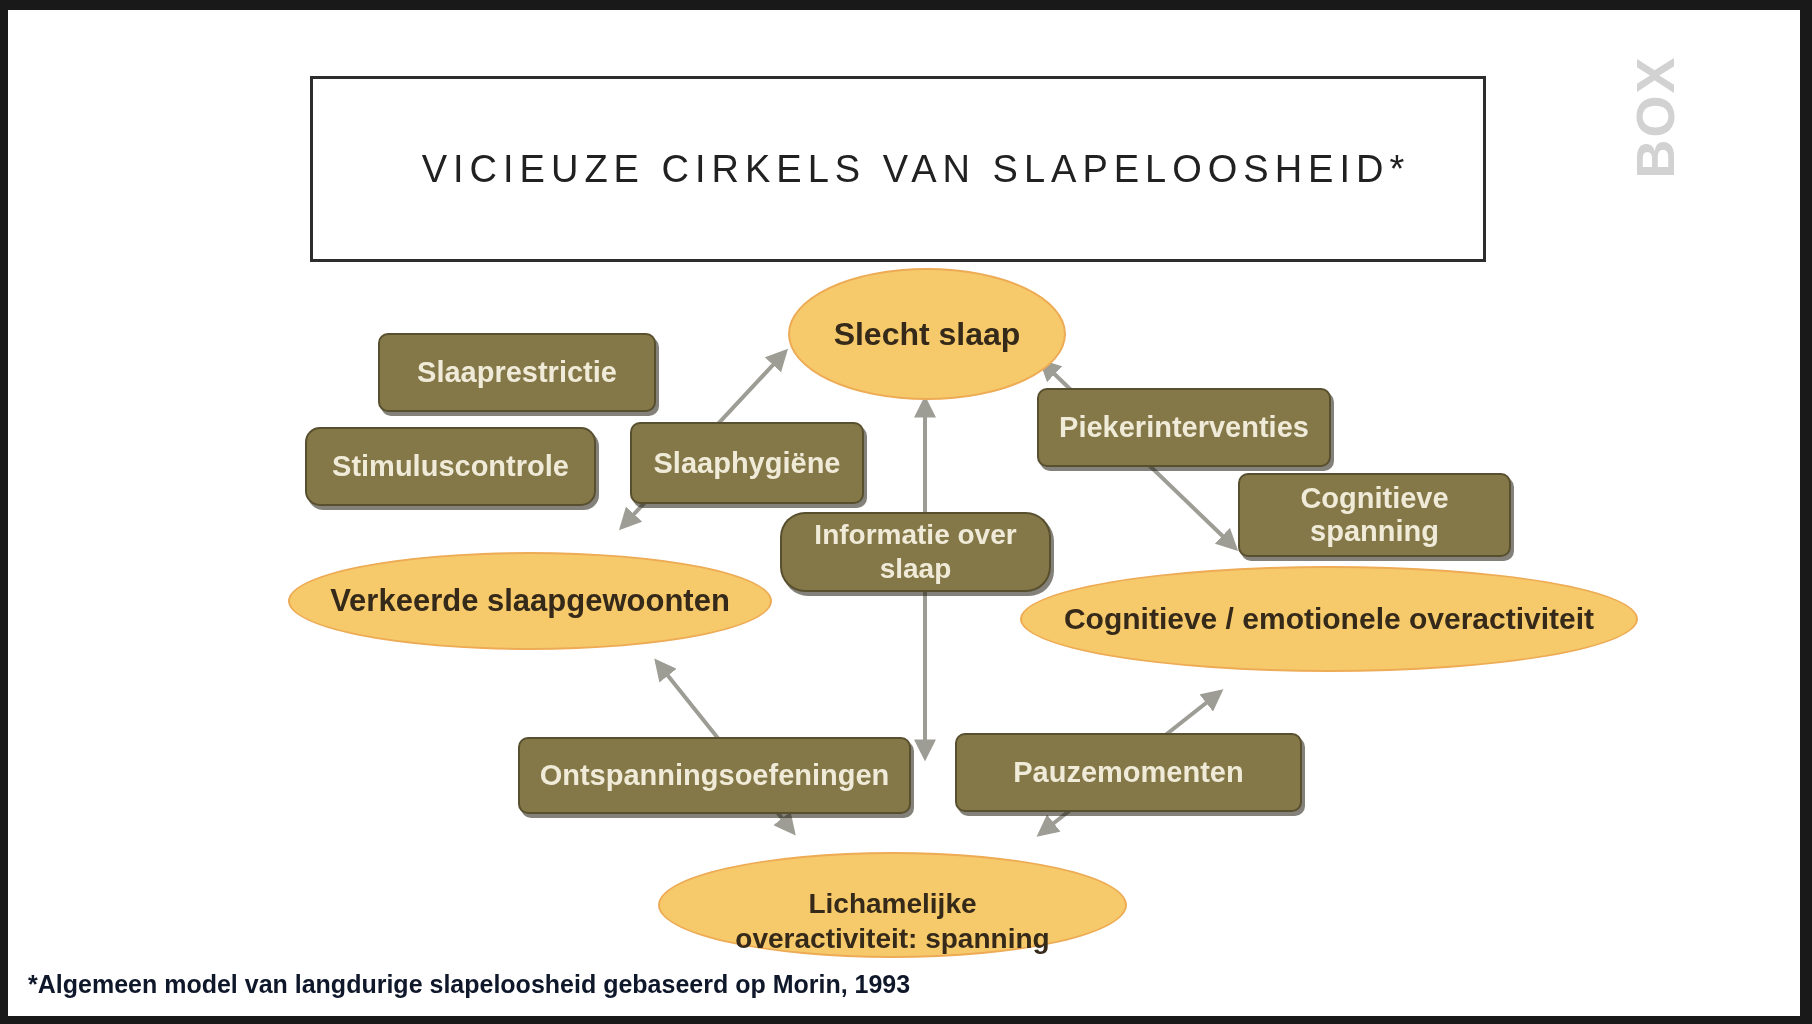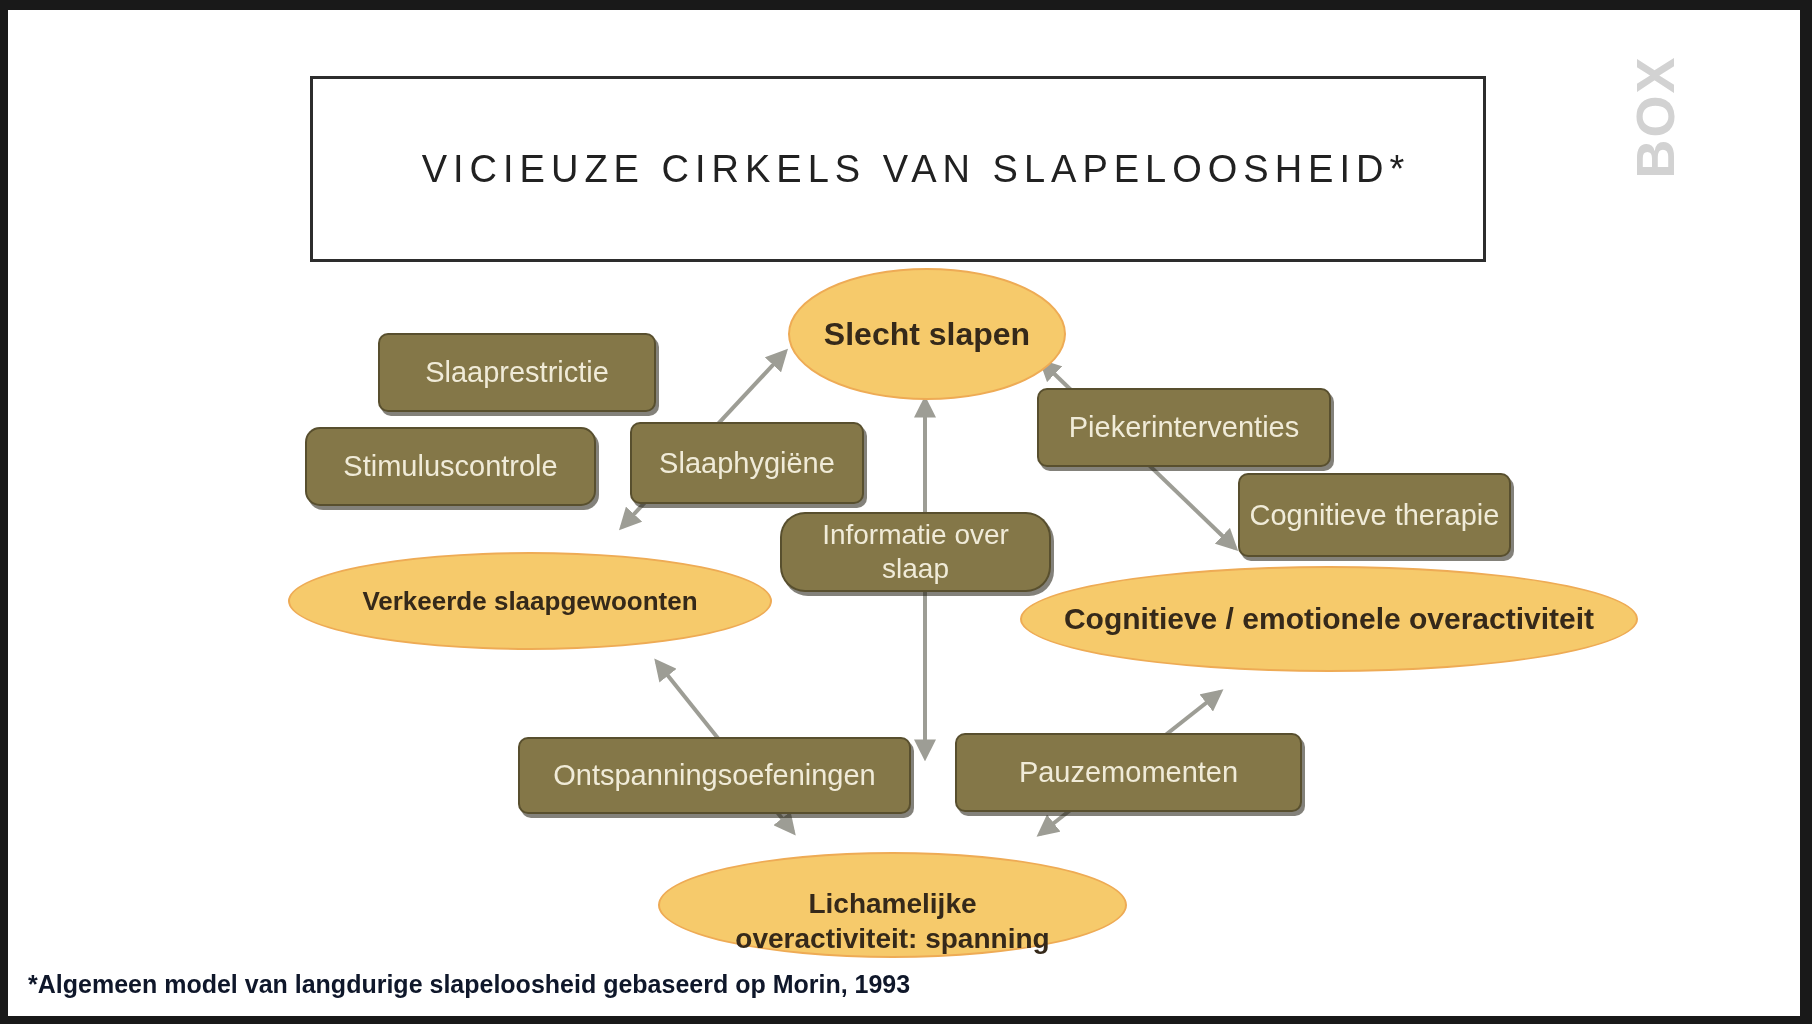--- a/index.html
+++ b/index.html
@@ -16,24 +16,24 @@
              display:flex;align-items:center;justify-content:center;}
   .watermark span{transform:rotate(-90deg);font-size:54px;font-weight:bold;letter-spacing:2px;color:#d2d2d2;}
 
   svg.links{position:absolute;left:0;top:0;width:1792px;height:1006px;z-index:1;}
 
   .node{position:absolute;z-index:2;display:flex;align-items:center;justify-content:center;text-align:center;}
   .ellipse{background:#f6ca6b;border:2px solid #eeab55;border-radius:50%;
            color:#35291a;font-weight:bold;}
   .obox{background:#847748;border:2px solid rgba(35,30,15,0.45);border-radius:10px;
         box-shadow:3px 4px 0 rgba(30,26,12,0.55);
-        color:#f0ebd8;font-weight:400;font-size:29px;}
+        color:#f0ebd8;font-weight:700;font-size:29px;}
 
   .el-slecht{left:780px;top:258px;width:274px;height:128px;font-size:32px;}
-  .el-verkeerde{left:280px;top:542px;width:480px;height:94px;font-size:26px;}
+  .el-verkeerde{left:280px;top:542px;width:480px;height:94px;font-size:31px;}
   .el-cognitief{left:1012px;top:556px;width:614px;height:102px;font-size:30px;}
   .el-lichamelijk{left:650px;top:842px;width:465px;height:102px;font-size:28px;line-height:1.25;align-items:flex-end;}
 
   .bx-slaaprestrictie{left:370px;top:323px;width:274px;height:75px;}
   .bx-stimuluscontrole{left:297px;top:417px;width:287px;height:75px;border-radius:15px;}
   .bx-slaaphygiene{left:622px;top:412px;width:230px;height:78px;}
   .bx-informatie{left:772px;top:502px;width:267px;height:76px;font-size:28px;line-height:1.2;border-radius:25px;}
   .bx-pieker{left:1029px;top:378px;width:290px;height:75px;}
   .bx-cognitieftherapie{left:1230px;top:463px;width:269px;height:80px;}
   .bx-ontspanning{left:510px;top:727px;width:389px;height:73px;}
@@ -62,21 +62,21 @@
 
     <div class="title-box" style="z-index:2">
       <div class="title-text">VICIEUZE CIRKELS VAN SLAPELOOSHEID*</div>
     </div>
 
     <div class="watermark" style="z-index:2">
       <span>BOX</span>
     </div>
 
     <div class="node ellipse el-slecht">
-      <span>Slecht slapen</span>
+      <span>Slecht slaap</span>
     </div>
     <div class="node ellipse el-verkeerde">
       <span>Verkeerde slaapgewoonten</span>
     </div>
     <div class="node ellipse el-cognitief">
       <span>Cognitieve / emotionele overactiviteit</span>
     </div>
     <div class="node ellipse el-lichamelijk">
       <span>
         <span>Lichamelijke</span><br>
@@ -96,21 +96,21 @@
     <div class="node obox bx-informatie">
       <span>
         <span>Informatie over</span><br>
         <span>slaap</span>
       </span>
     </div>
     <div class="node obox bx-pieker">
       <span>Piekerinterventies</span>
     </div>
     <div class="node obox bx-cognitieftherapie">
-      <span>Cognitieve therapie</span>
+      <span>Cognitieve spanning</span>
     </div>
     <div class="node obox bx-ontspanning">
       <span>Ontspanningsoefeningen</span>
     </div>
     <div class="node obox bx-pauze">
       <span>Pauzemomenten</span>
     </div>
 
     <div class="footnote">*Algemeen model van langdurige slapeloosheid gebaseerd op Morin, 1993</div>
 

